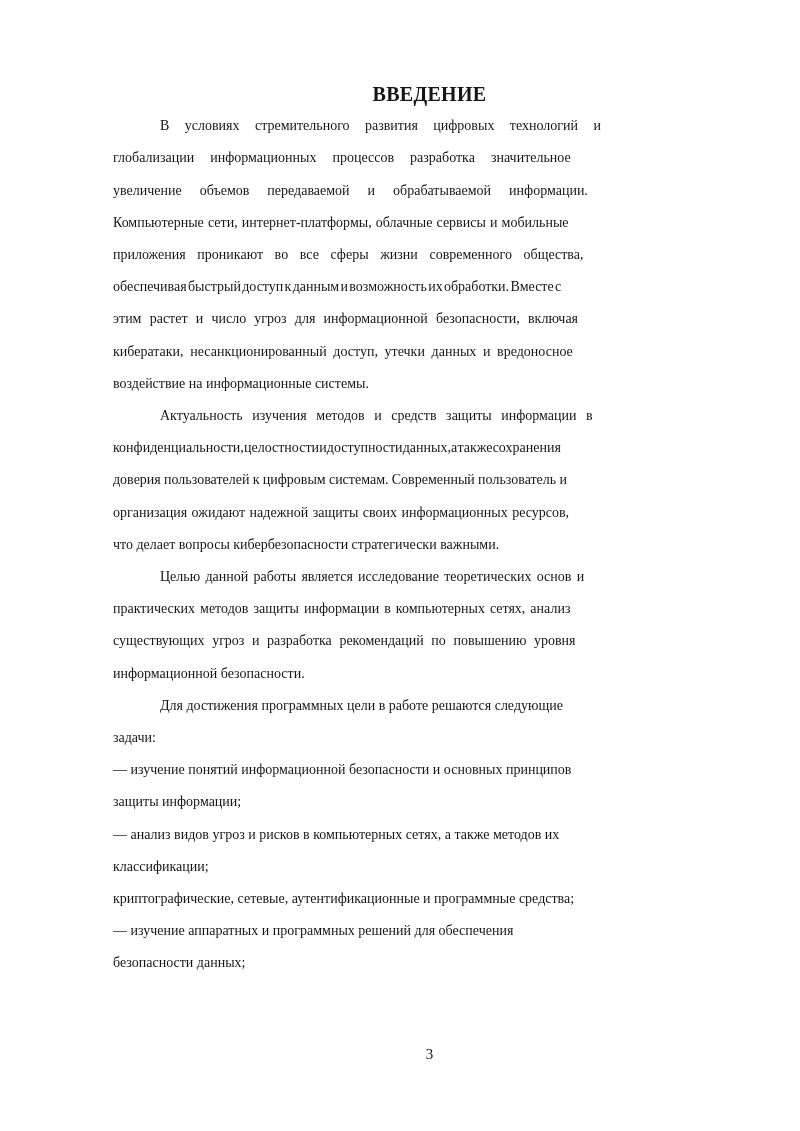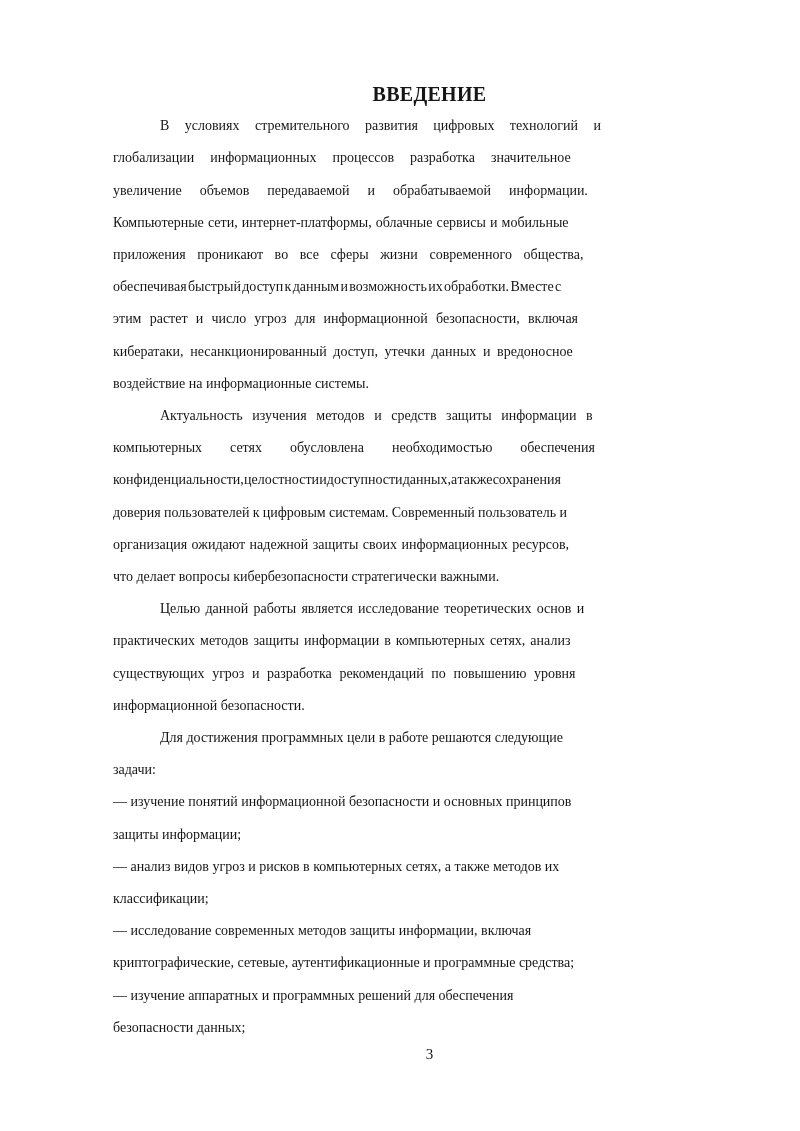--- a/index.html
+++ b/index.html
@@ -61,21 +61,20 @@
           <div class="line j" style="word-spacing: 14.4781px;"><span>увеличение объемов передаваемой и обрабатываемой информации.</span></div>
           <div class="line j" style="word-spacing: 0.627604px;"><span>Компьютерные сети, интернет-платформы, облачные сервисы и мобильные</span></div>
           <div class="line j" style="word-spacing: 8.10045px;"><span>приложения проникают во все сферы жизни современного общества,</span></div>
           <div class="line j" style="word-spacing: -2.22031px;"><span>обеспечивая быстрый доступ к данным и возможность их обработки. Вместе с</span></div>
           <div class="line j" style="word-spacing: 4.68359px;"><span>этим растет и число угроз для информационной безопасности, включая</span></div>
           <div class="line j" style="word-spacing: 3.15104px;"><span>кибератаки, несанкционированный доступ, утечки данных и вредоносное</span></div>
           <div class="line"><span>воздействие на информационные системы.</span></div>
         </div>
         <div class="paragraph">
           <div class="line j indent" style="word-spacing: 6.06473px;"><span>Актуальность изучения методов и средств защиты информации в</span></div>
-          <div class="line j" style="word-spacing: 24.4414px;"><span>компьютерных сетях обусловлена необходимостью обеспечения</span></div>
           <div class="line j" style="word-spacing: -3.35045px;"><span>конфиденциальности, целостности и доступности данных, а также сохранения</span></div>
           <div class="line j" style="word-spacing: -0.261161px;"><span>доверия пользователей к цифровым системам. Современный пользователь и</span></div>
           <div class="line j" style="word-spacing: 0.981771px;"><span>организация ожидают надежной защиты своих информационных ресурсов,</span></div>
           <div class="line"><span>что делает вопросы кибербезопасности стратегически важными.</span></div>
         </div>
         <div class="paragraph">
           <div class="line j indent" style="word-spacing: 1.75px;"><span>Целью данной работы является исследование теоретических основ и</span></div>
           <div class="line j" style="word-spacing: 1.5px;"><span>практических методов защиты информации в компьютерных сетях, анализ</span></div>
           <div class="line j" style="word-spacing: 4.06027px;"><span>существующих угроз и разработка рекомендаций по повышению уровня</span></div>
           <div class="line"><span>информационной безопасности.</span></div>
@@ -86,21 +85,20 @@
         </div>
         <div class="paragraph">
           <div class="line"><span>— изучение понятий информационной безопасности и основных принципов</span></div>
           <div class="line"><span>защиты информации;</span></div>
         </div>
         <div class="paragraph">
           <div class="line"><span>— анализ видов угроз и рисков в компьютерных сетях, а также методов их</span></div>
           <div class="line"><span>классификации;</span></div>
         </div>
         <div class="paragraph">
-          <div class="line"><span>— исследование современных методов защиты информации, включая</span></div>
           <div class="line"><span>криптографические, сетевые, аутентификационные и программные средства;</span></div>
         </div>
         <div class="paragraph">
           <div class="line"><span>— изучение аппаратных и программных решений для обеспечения</span></div>
           <div class="line"><span>безопасности данных;</span></div>
         </div>
       </div>
   </div>
   <div class="pageno">3</div>
 </div>

